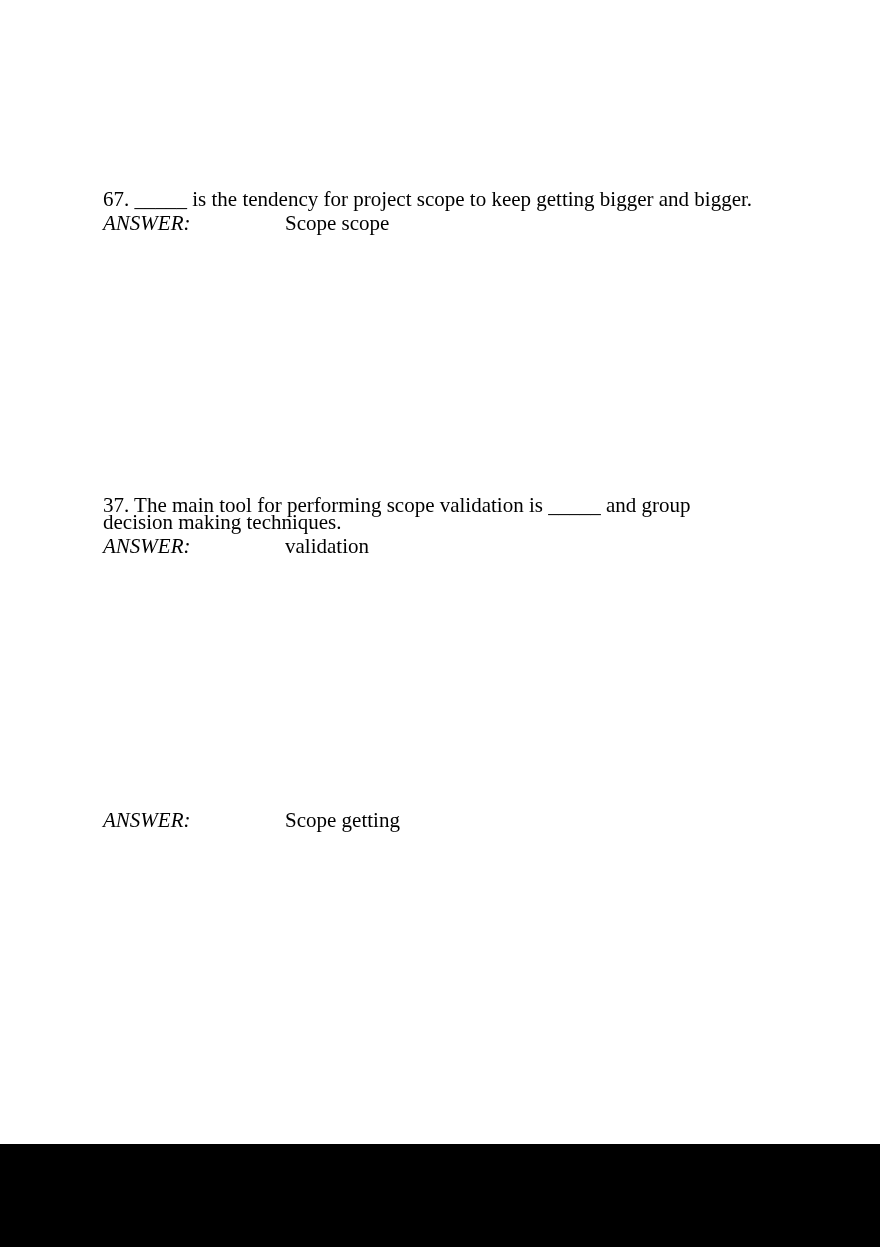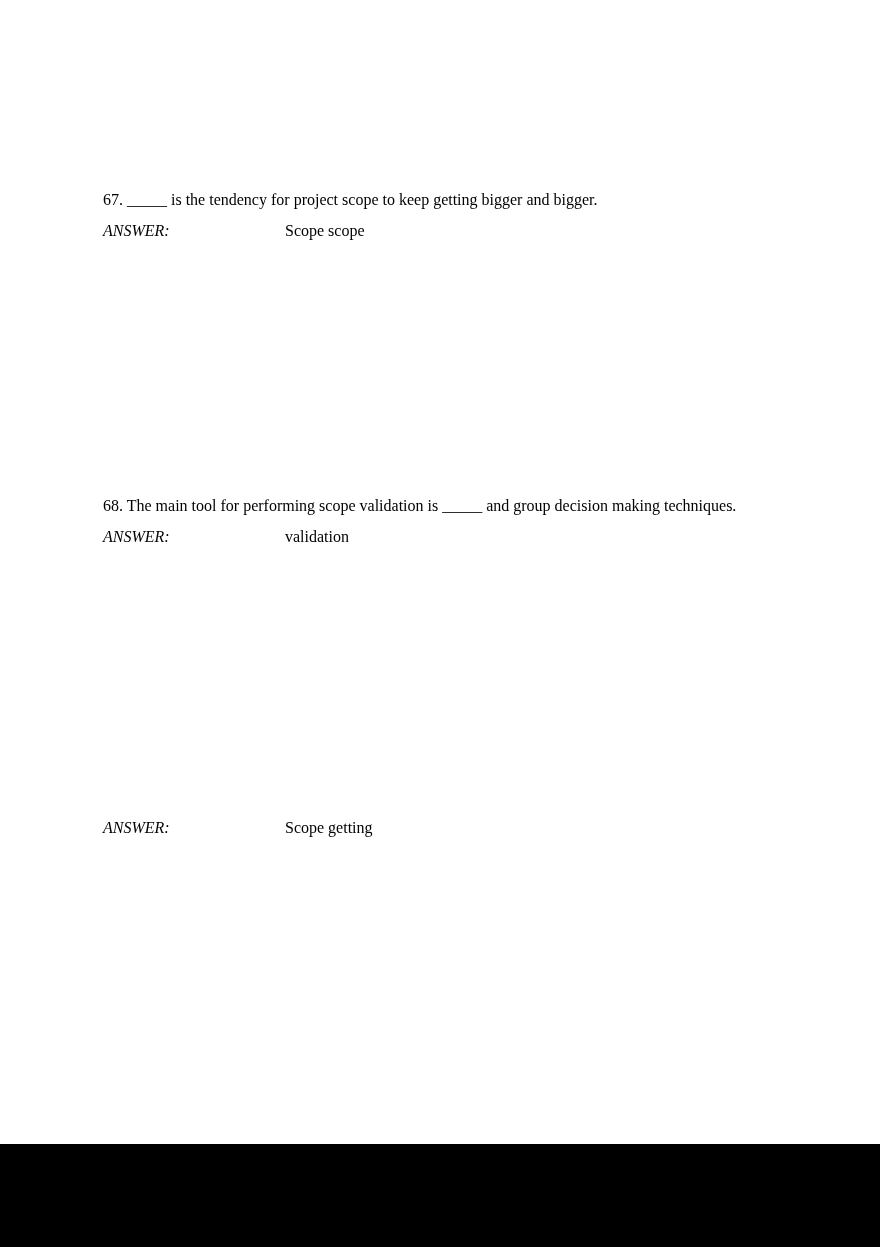--- a/index.html
+++ b/index.html
@@ -1,40 +1,40 @@
 <!DOCTYPE html>
 <html><head>
 <meta charset="utf-8">
 <style>
   html, body { margin:0; padding:0; }
   body { width:880px; height:1247px; background:#ffffff; position:relative; overflow:hidden;
          font-family:"Liberation Serif", serif; color:#000; }
   .page { position:absolute; left:0; top:0; width:880px; height:1144px; background:#fff; }
-  .q { position:absolute; left:103px; width:660px; font-size:16px; line-height:17px; }
+  .q { position:absolute; left:103px; width:660px; font-size:21px; line-height:17px; }
   .q-text { display:block; }
-  .ans { position:relative; height:20px; margin-top:14px;text-decoration:underline; }
+  .ans { position:relative; height:20px; margin-top:7px;text-decoration:underline; }
   .ans-label { position:absolute; left:0; top:0; font-style:italic; }
   .ans-value { position:absolute; left:182px; top:0; }
   .footer-band { position:absolute; left:0; top:1144px; width:880px; height:103px; background:#000; }
 </style>
 </head>
 <body>
 
 <div class="page">
 
   <div class="q" style="top:191px;">
     <span class="q-text">67. _____ is the tendency for project scope to keep getting bigger and bigger.</span>
     <div class="ans">
       <span class="ans-label">ANSWER:</span>
       <span class="ans-value">Scope scope</span>
     </div>
   </div>
 
   <div class="q" style="top:497px;">
-    <span class="q-text">68. The main tool for performing scope validation is _____ and group decision making techniques.</span>
+    <span class="q-text">37. The main tool for performing scope validation is _____ and group decision making techniques.</span>
     <div class="ans">
       <span class="ans-label">ANSWER:</span>
       <span class="ans-value">validation</span>
     </div>
   </div>
 
   <div class="q" style="top:805px;">
     <div class="ans">
       <span class="ans-label">ANSWER:</span>
       <span class="ans-value">Scope getting</span>

